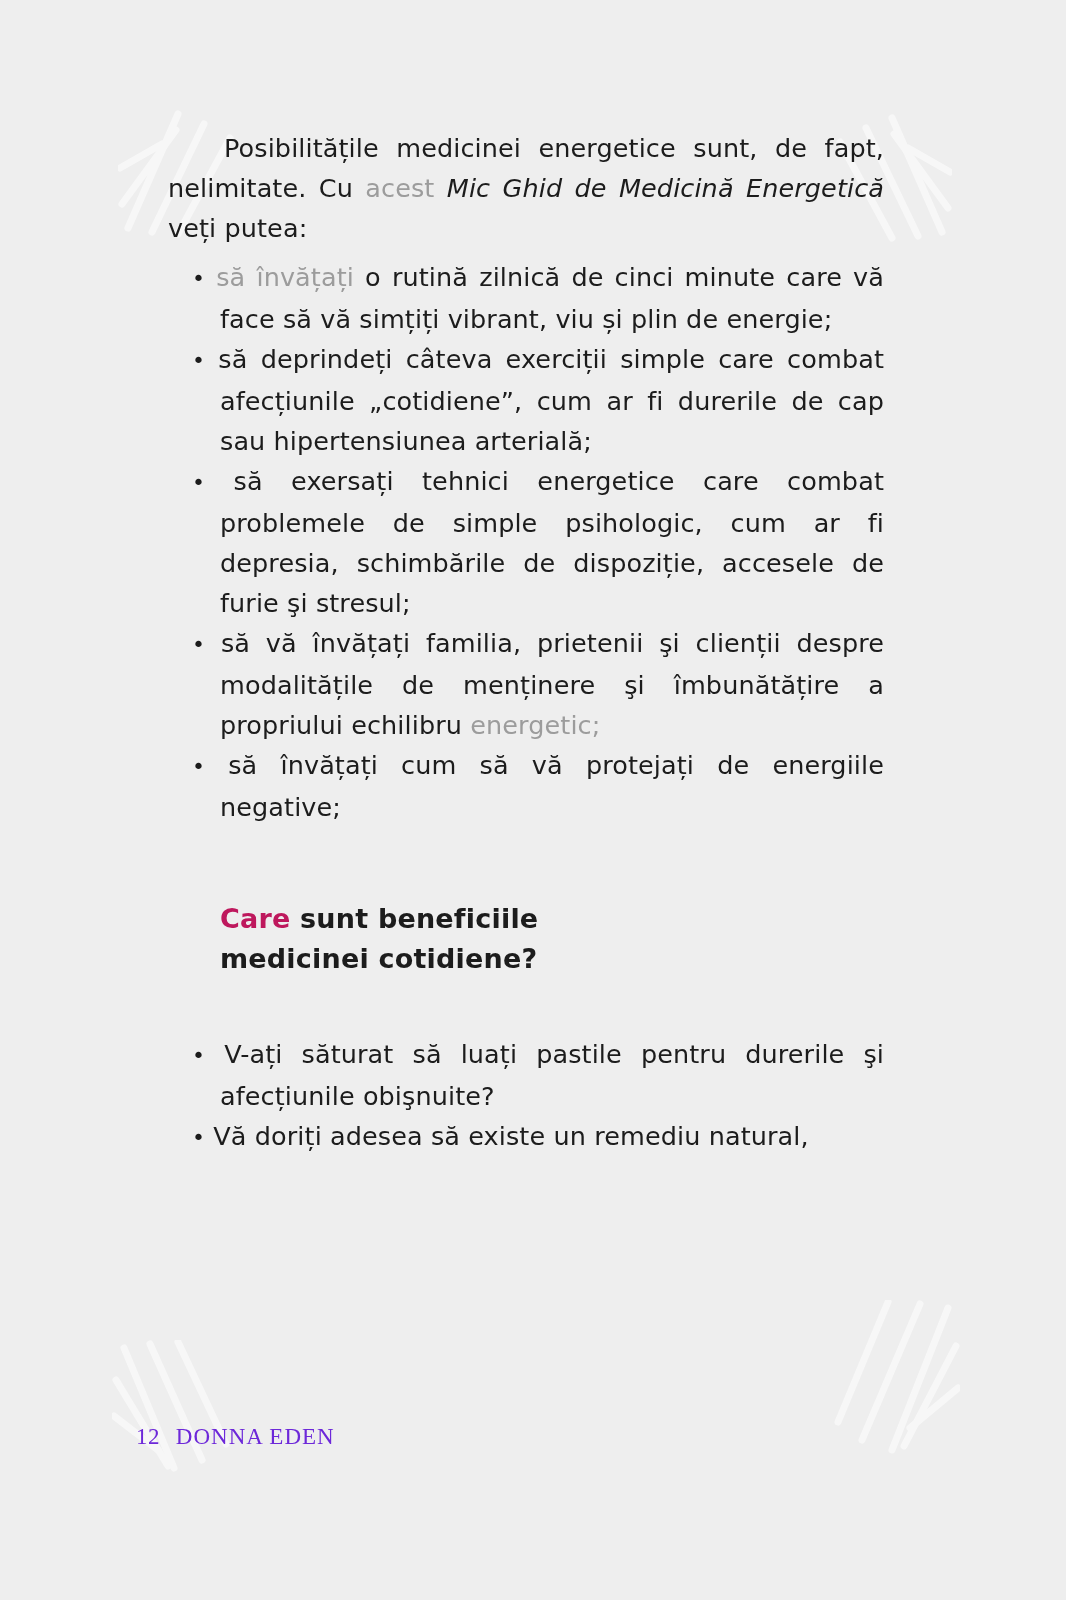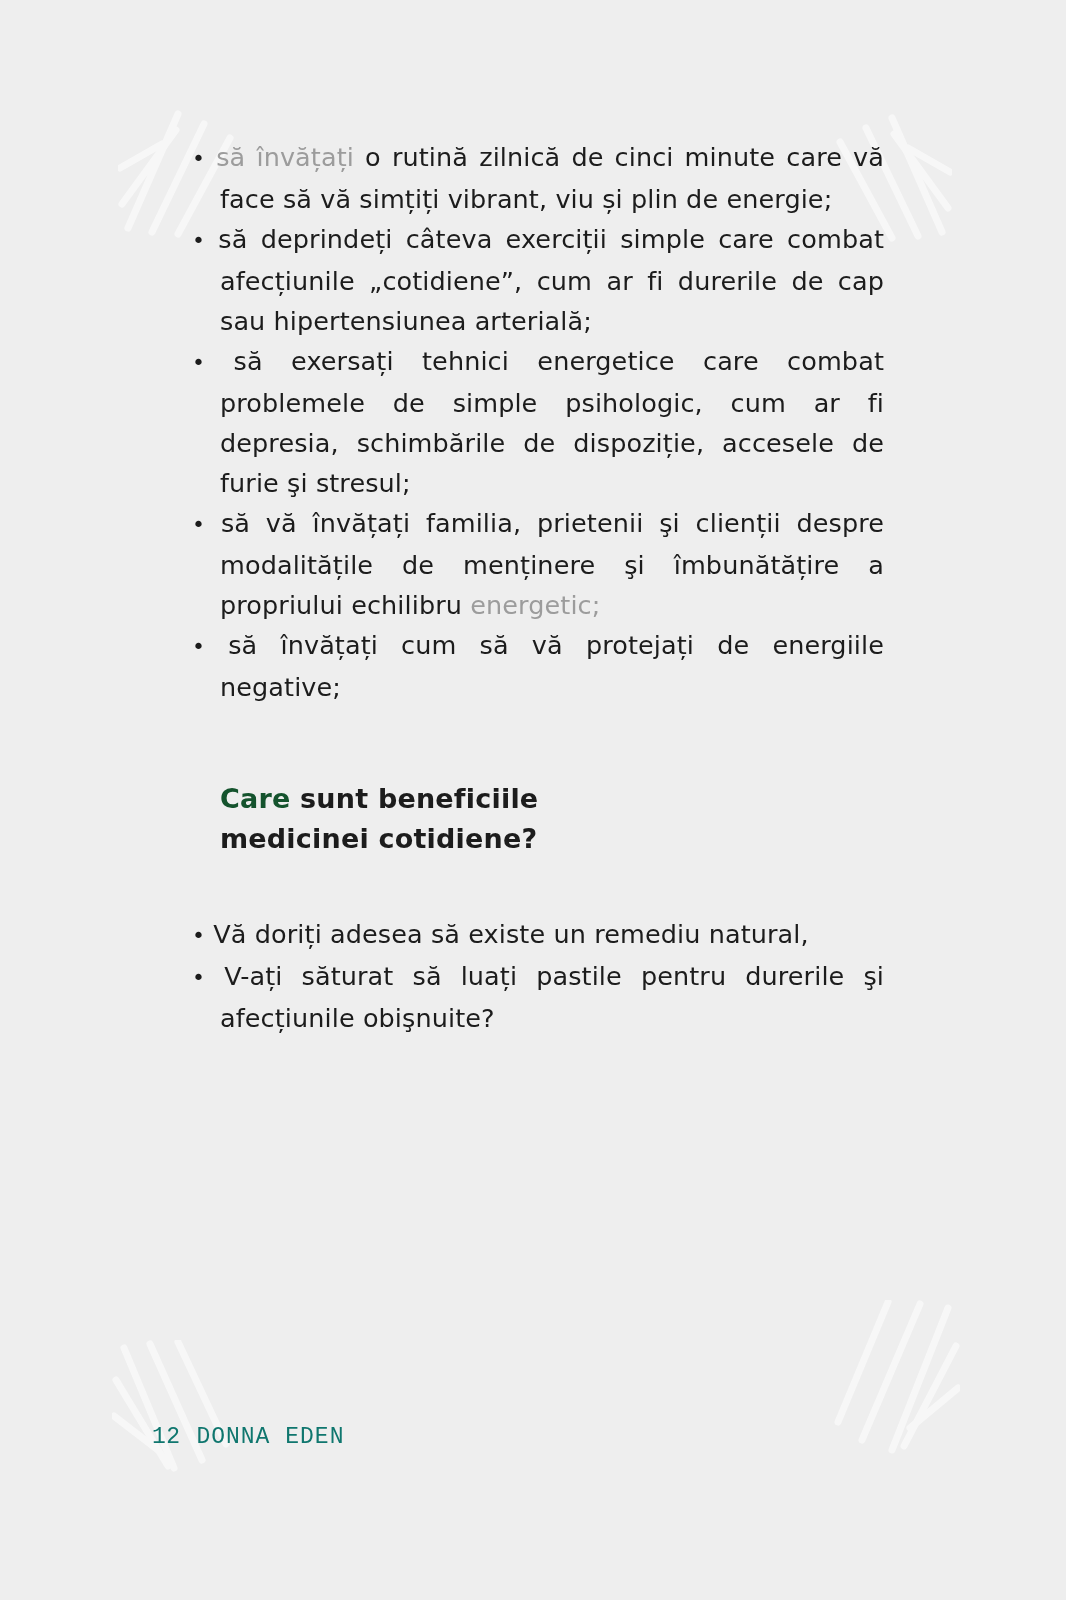--- a/index.html
+++ b/index.html
@@ -62,35 +62,35 @@
   .heading {
     font-size: 27px;
     line-height: 40px;
     font-weight: bold;
     color: #1c1c1c;
     margin: 0;
     padding-left: 52px;
     letter-spacing: 0.2px;
   }
   .heading .faded {
-    color: #14532d;
+    color: #be185d;
   }
   .spacer-lg {
     height: 72px;
   }
   .spacer-md {
     height: 46px;
   }
   .footer {
     position: absolute;
-    left: 152px;
+    left: 136px;
     bottom: 150px;
-    font-family: Liberation Mono, monospace;
+    font-family: Liberation Serif, serif;
     font-size: 23px;
-    color: #0f766e;
+    color: #6d28d9;
     letter-spacing: 0.4px;
     white-space: nowrap;
   }
   .footer .pagenum {
     margin-right: 16px;
   }
   .footer .booktitle {
     font-variant: small-caps;
     letter-spacing: 1px;
   }
@@ -147,20 +147,23 @@
         <line x1="156" y1="46" x2="104" y2="146"></line>
         <line x1="120" y1="4" x2="62" y2="140"></line>
         <line x1="88" y1="2" x2="38" y2="122"></line>
         <line x1="158" y1="88" x2="110" y2="128"></line>
       </g>
     </svg>
   </div>
 
   <div class="page-inner">
 
+    <p class="para first">
+      <span>Posibilitățile medicinei energetice sunt, de fapt, nelimitate. Cu </span><span class="faded">acest </span><span class="ital">Mic Ghid de Medicină Energetică</span><span> veți putea:</span>
+    </p>
 
     <div class="bullets">
 
       <p class="bullet">
         <span class="dot">•</span>
         <span class="faded">să învățați</span><span> o rutină zilnică de cinci minute care vă face să vă simțiți vibrant, viu și plin de energie;</span>
       </p>
 
 
       <p class="bullet">
@@ -193,26 +196,26 @@
       <span>medicinei cotidiene?</span>
     </h2>
 
     <div class="spacer-md"></div>
 
     <div class="bullets">
 
 
       <p class="bullet">
         <span class="dot">•</span>
+        <span>V-ați săturat să luați pastile pentru durerile şi afecțiunile obişnuite?</span>
+      </p>
+
+      <p class="bullet">
+        <span class="dot">•</span>
         <span>Vă doriți adesea să existe un remediu natural,</span>
-      </p>
-
-      <p class="bullet">
-        <span class="dot">•</span>
-        <span>V-ați săturat să luați pastile pentru durerile şi afecțiunile obişnuite?</span>
       </p>
 
     </div>
 
   </div>
 
   <div class="footer">
     <span class="pagenum">12</span><span class="booktitle">DONNA EDEN</span>
   </div>
 

